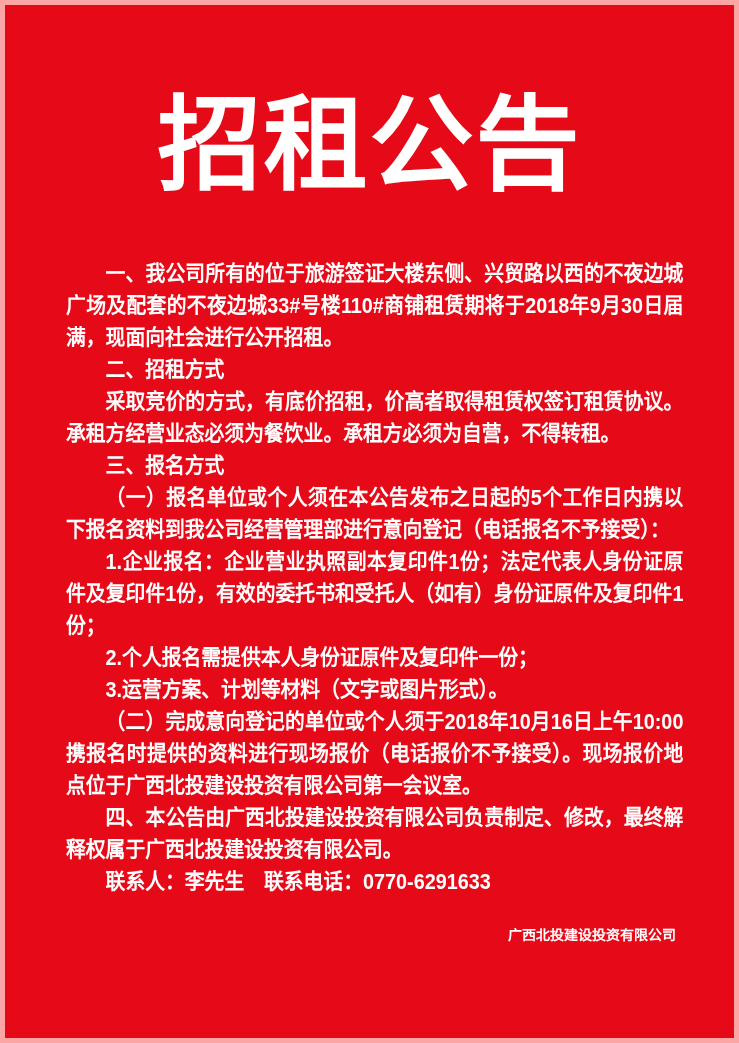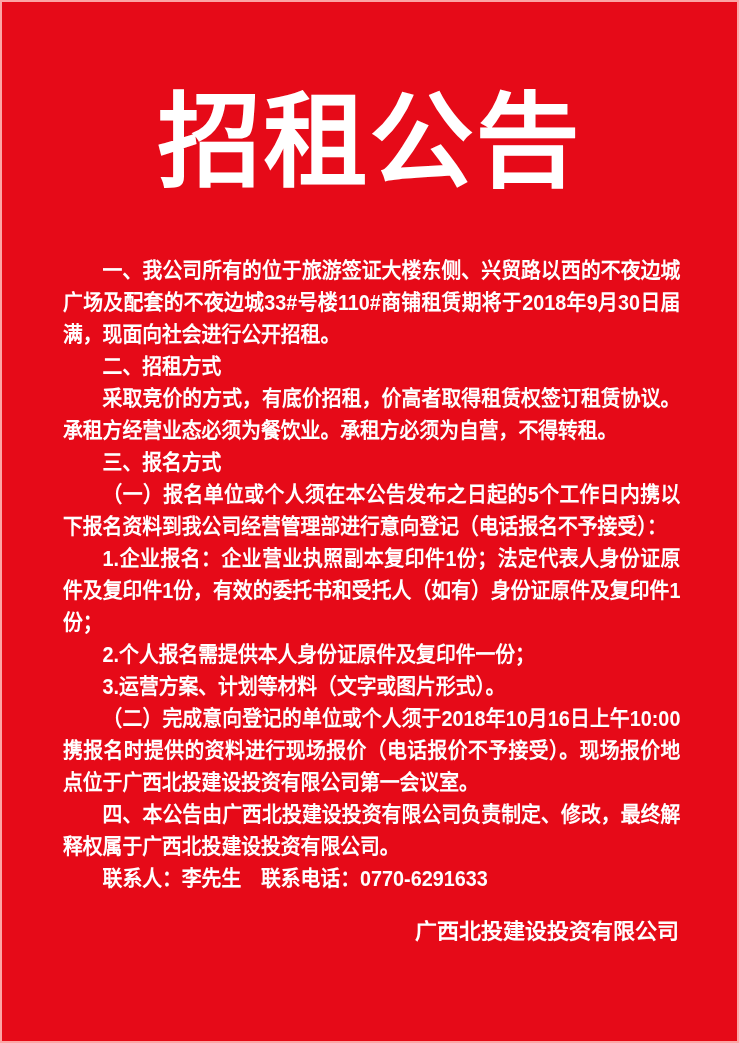--- a/index.html
+++ b/index.html
@@ -5,21 +5,21 @@
   html, body {
     margin: 0;
     padding: 0;
   }
   .page {
     position: relative;
     width: 739px;
     height: 1043px;
     box-sizing: border-box;
     background: #e60a18;
-    border: 2px solid #fca5a5;
+    border: 5px solid #fca5a5;
     overflow: hidden;
     font-family: "Liberation Sans", "DejaVu Sans", sans-serif;
     color: #ffffff;
   }
   .title {
     margin-top: 86px;
     text-align: center;
     font-family: "Liberation Serif", "DejaVu Serif", serif;
     font-weight: bold;
     font-size: 104px;
@@ -42,21 +42,21 @@
   .content p {
     margin: 0;
     padding: 0;
     text-indent: 2em;
   }
   .signature {
     position: absolute;
     top: 914px;
     right: 58px;
     text-align: center;
-    font-size: 22px;
+    font-size: 14px;
     font-weight: bold;
     line-height: 32px;
     color: #ffffff;
   }
   .signature div {
     white-space: nowrap;
   }
 </style>
 </head>
 <body>

